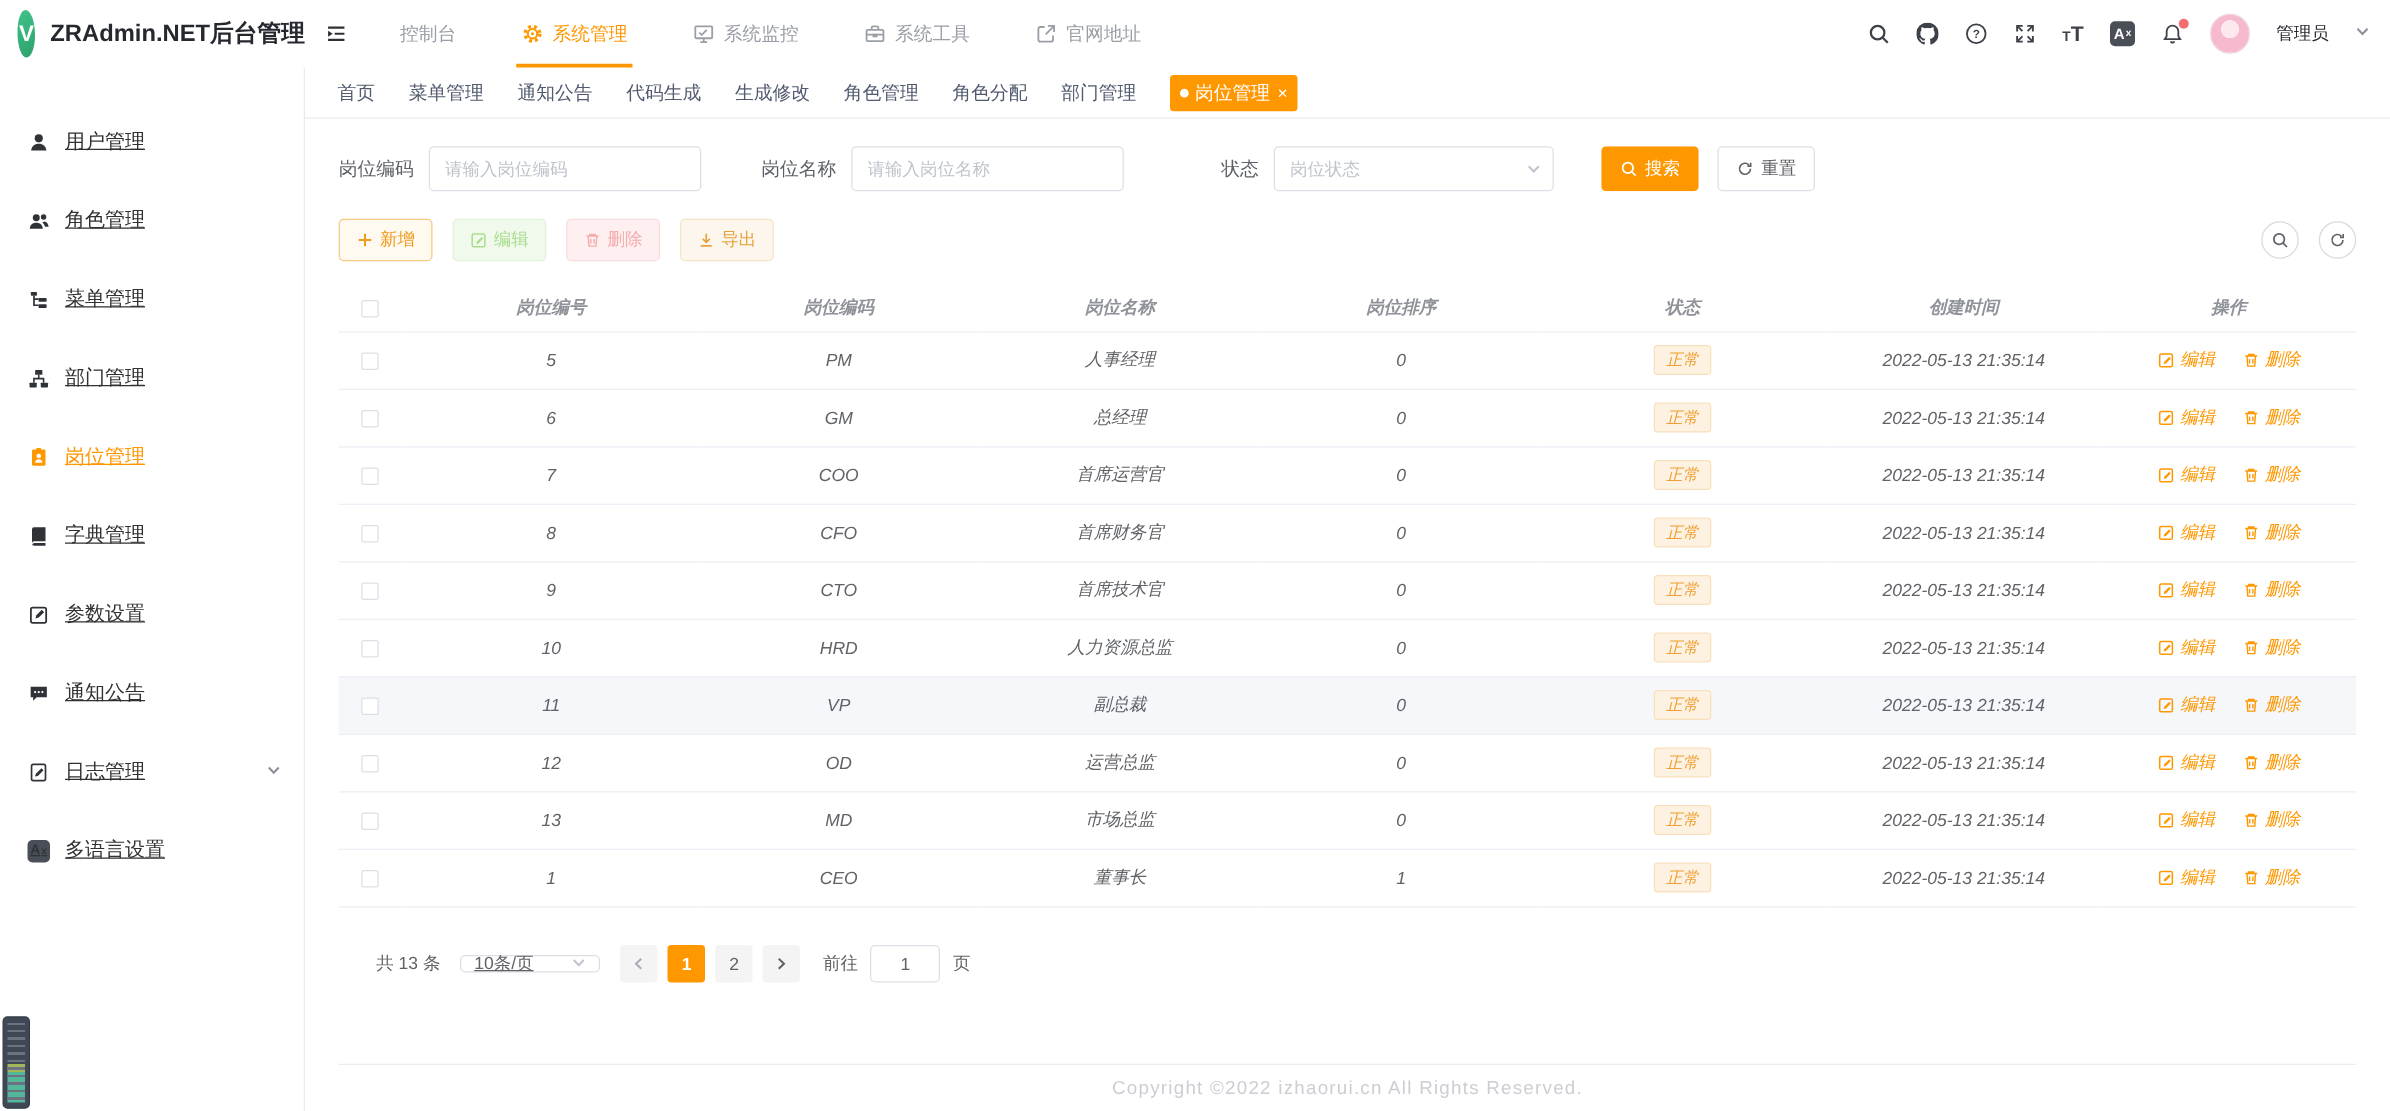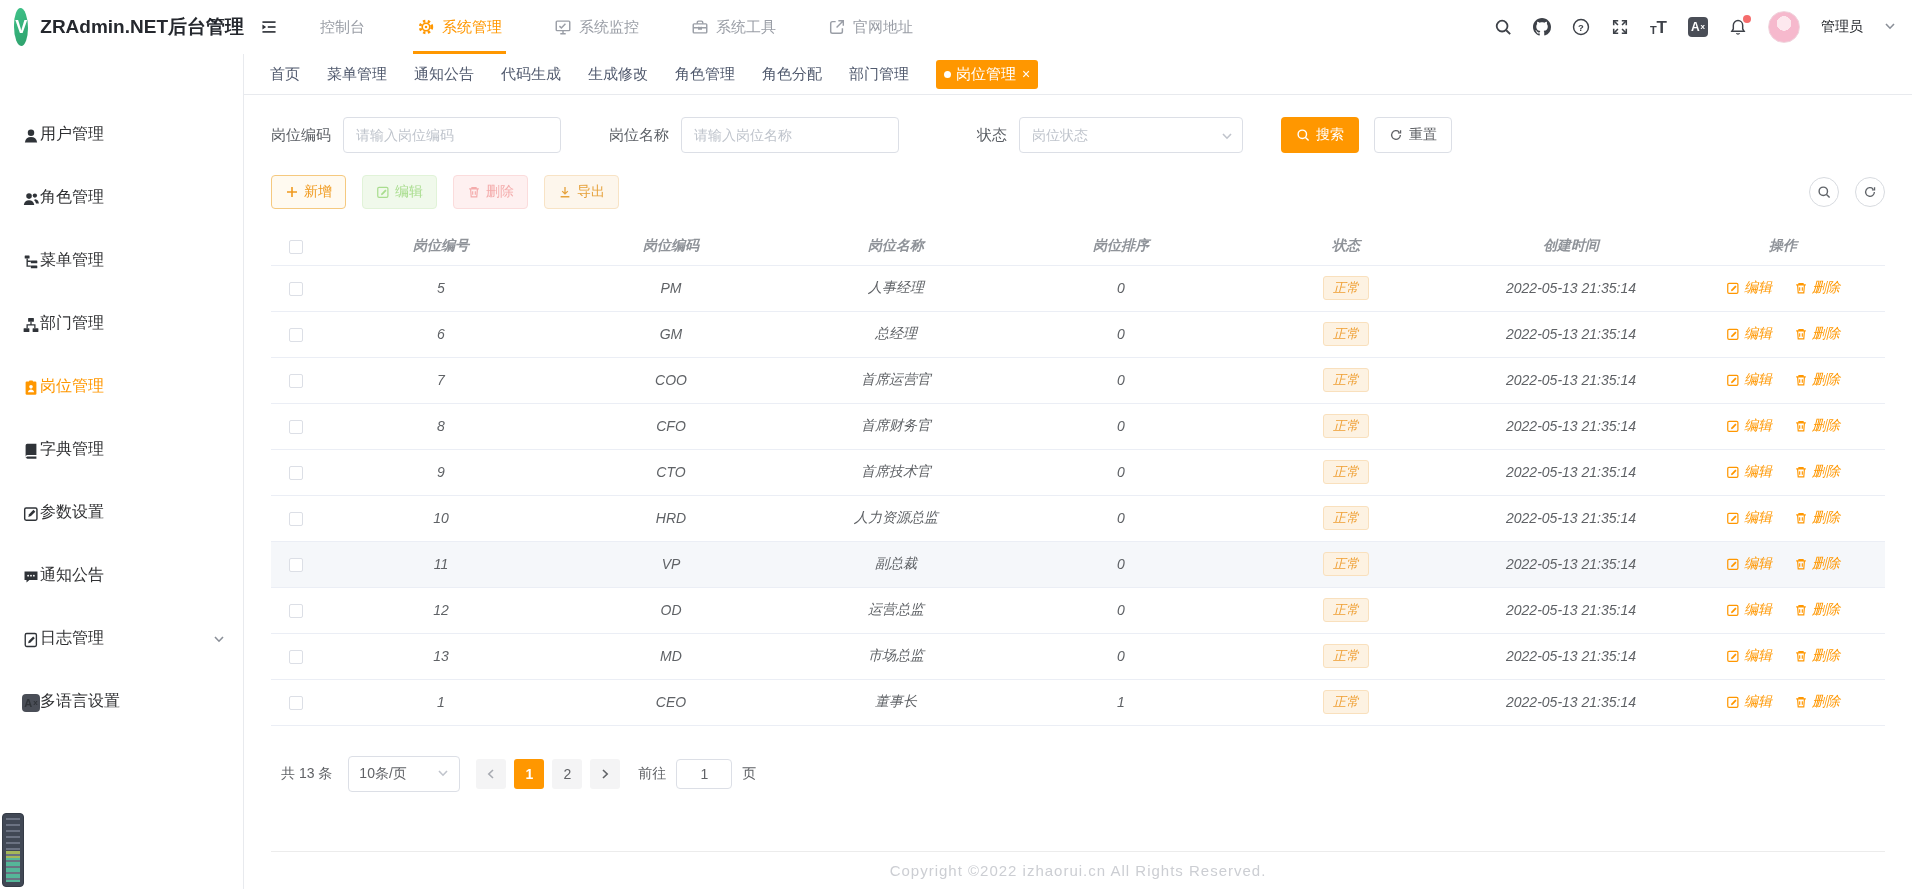--- a/index.html
+++ b/index.html
@@ -33,22 +33,22 @@
   .lang-chip sup { font-size:8px; margin-left:1px; }
   .badge-dot { position:absolute; top:-3px; right:-4px; width:8px; height:8px; border-radius:50%; background:#f56c6c; }
   .avatar { width:32px; height:32px; border-radius:50%; cursor:pointer;
             background:radial-gradient(circle at 50% 38%, #fde8ee 0 30%, #f6b9cd 31% 100%); border:1px solid #f0d4dd; }
   .user-name { font-size:14px; color:#26292e; cursor:pointer; }
   .caret { color:#8a8f98; cursor:pointer; }
 
   
   .body-row { display:flex; height:835px; }
   .sidebar { width:244px; flex-shrink:0; border-right:1px solid #e8eaee; padding-top:28px; background:#fff; }
-  .side-item { height:63px; display:flex; align-items:flex-end; gap:0; padding-left:22px; padding-right:18px;
-               font-size:16px; color:#303133; cursor:pointer; }
+  .side-item { height:63px; display:flex; align-items:center; gap:12px; padding-left:22px; padding-right:18px;
+               font-size:16px; color:#303133; cursor:pointer;text-decoration:underline; }
   .side-item .sic { color:#2f3338; }
   .side-item.active, .side-item.active .sic { color:#ff9700; }
   .side-caret { margin-left:auto; color:#8a8f98; }
 
   .main { flex:1; display:flex; flex-direction:column; background:#fff; min-width:0; }
 
   
   .tabbar { height:41px; display:flex; align-items:center; gap:27px; padding-left:26px;
             border-bottom:1px solid #e8eaee; background:#fff; }
   .tab { font-size:15px; color:#515a6e; cursor:pointer; white-space:nowrap; }
@@ -89,24 +89,24 @@
   th { height:38px; font-size:14px; color:#8f9399; font-weight:600; text-align:center;
        border-bottom:1px solid #ebeef5; }
   td { height:46px; font-size:14px; color:#5f6266; text-align:center; border-bottom:1px solid #ebeef5; }
   tr.hl { background:#f5f7fa; }
   .cb { width:14px; height:14px; border:1px solid #dcdfe6; border-radius:2px; background:#fff;
         display:inline-block; vertical-align:middle; cursor:pointer; }
   .tag { display:inline-block; background:#fdf2e2; border:1px solid #f9e0bd; color:#ef9f33;
          font-size:13px; padding:2px 9px; border-radius:3px; line-height:1.4; }
   .lnk { color:#ff9700; display:inline-flex; align-items:center; gap:4px; margin:0 9px; cursor:pointer; }
 
-  .pager { margin-top:30px; margin-left:10px; display:flex; align-items:center; font-size:14px; color:#606266; }
+  .pager { margin-top:30px; margin-left:30px; display:flex; align-items:center; font-size:14px; color:#606266; }
   .pg-total { margin-right:16px; }
-  .pg-size { width:112px; height:36px; border:1px solid #dcdfe6; border-radius:4px; display:flex; align-items:center;
-             justify-content:space-between; padding:0 10px; margin-right:16px; cursor:pointer; color:#606266; }
+  .pg-size { width:112px; height:14px; border:1px solid #dcdfe6; border-radius:4px; display:flex; align-items:center;
+             justify-content:space-between; padding:0 10px; margin-right:16px; cursor:pointer; color:#606266;text-decoration:underline; }
   .pg-size .sel-caret2 { color:#c0c4cc; }
   .pg-btn { width:30px; height:30px; border-radius:3px; background:#f4f4f5; display:flex; align-items:center;
             justify-content:center; margin-right:8px; cursor:pointer; color:#606266; font-size:14px; }
   .pg-btn.dis { color:#a8abb2; }
   .pg-btn.cur { background:#ff9700; color:#fff; font-weight:bold; }
   .pg-next { margin-right:18px; }
   .pg-goto-label { margin-right:10px; }
   .pg-goto { width:56px; height:30px; border:1px solid #dcdfe6; border-radius:4px; text-align:center;
              font-size:14px; color:#606266; margin-right:10px; font-family:inherit; outline:none; }
 

